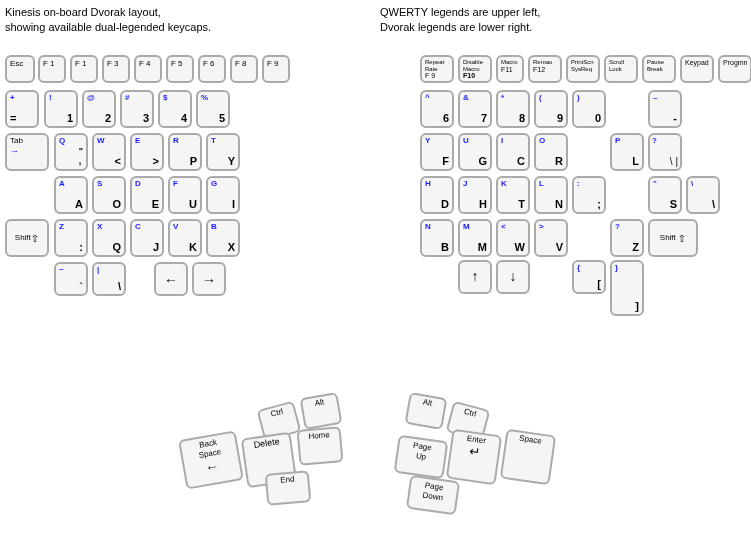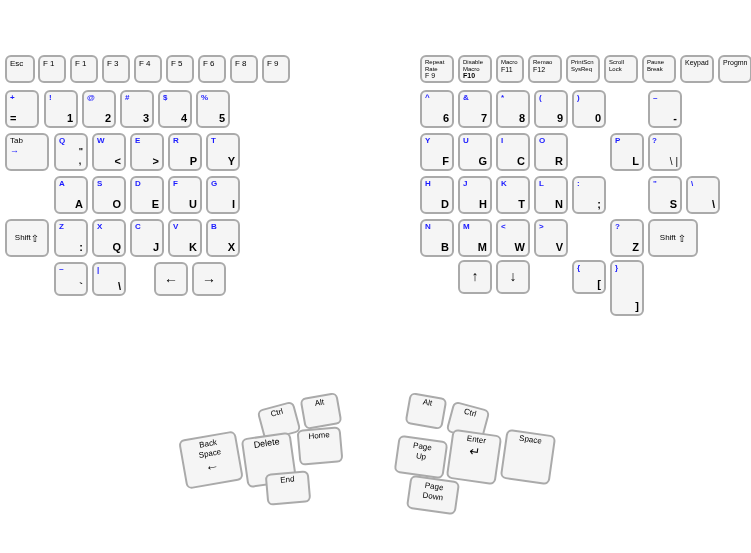--- a/index.html
+++ b/index.html
@@ -63,20 +63,28 @@
       font-size: 8px;
       color: #000;
       line-height: 1.2;
     }
   </style>
 </head>
 <body>
 
 <div class="page-container">
 
+  <div class="description-left">
+    Kinesis on-board Dvorak layout,<br>
+    showing available dual-legended keycaps.
+  </div>
+  <div class="description-right">
+    QWERTY legends are upper left,<br>
+    Dvorak legends are lower right.
+  </div>
 
   <div class="key" style="left:5px; top:55px; width:30px; height:28px;">
     <span class="key-label" style="font-size:8px; color:#000;">Esc</span>
   </div>
 
   <div class="key" style="left:38px; top:55px; width:28px; height:28px;">
     <span class="key-label" style="font-size:8px; color:#000;">F 1</span>
   </div>
 
   <div class="key" style="left:70px; top:55px; width:28px; height:28px;">

